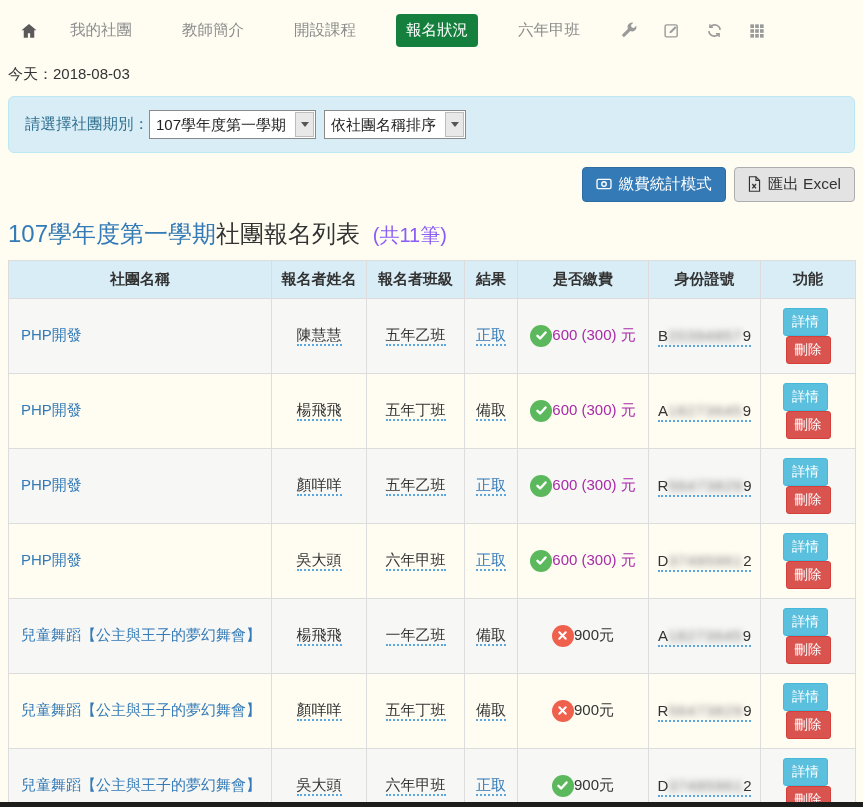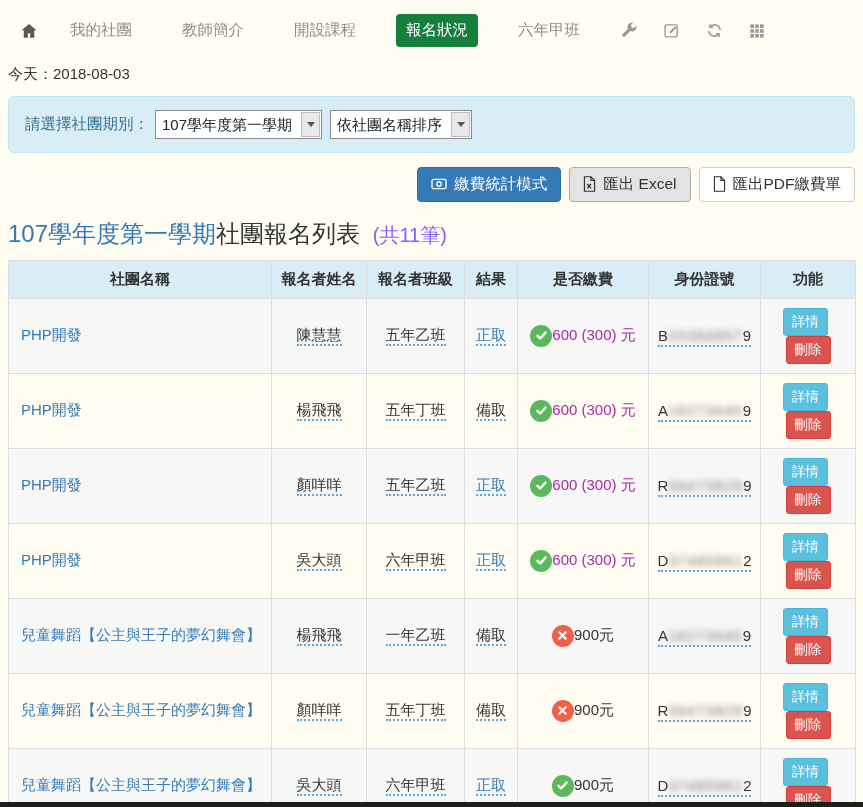--- a/index.html
+++ b/index.html
@@ -23,21 +23,21 @@
   .nav-tool svg, .nav-home svg { display:block; }
 
   
   .today-line { padding:8px 20px 6px 8px; font-size:15px; color:#333; }
 
   
   .filter-panel {
     margin:6px 8px 0 8px; background:#d9edf7; border:1px solid #bce8f1;
     border-radius:6px; padding:13px 16px; display:flex; align-items:center;
   }
-  .filter-label { color:#31708f; font-size:15.5px; margin-right:6px; }
+  .filter-label { color:#31708f; font-size:15.5px; margin-right:0; }
   .select-wrap { position:relative; display:inline-block; margin-right:8px; }
   select {
     -webkit-appearance:none; appearance:none;
     font-family:inherit; font-size:15px; color:#222;
     height:29px; padding:2px 28px 2px 6px; background:#fff;
     border:1px solid #8a8a8a; border-radius:0;
   }
   .select-arrow {
     position:absolute; right:2px; top:2px; bottom:2px; width:19px;
     background:#e8e8e8; border:1px solid #bdbdbd; pointer-events:none;
@@ -177,29 +177,20 @@
   </button>
   <button class="btn btn-excel">
     <span>
       <svg width="13" height="16" viewBox="0 0 18 22" fill="none" stroke="#333" stroke-width="1.6">
           <path d="M2 1h9l5 5v15H2z"></path>
           <path d="M11 1v5h5"></path>
           <path d="M6 11l5 6M11 11l-5 6" stroke-width="1.8"></path>
         </svg>
     </span>
     <span>匯出 Excel</span>
-  </button>
-  <button class="btn btn-pdf">
-    <span>
-      <svg width="13" height="16" viewBox="0 0 18 22" fill="none" stroke="#333" stroke-width="1.6">
-          <path d="M2 1h9l5 5v15H2z"></path>
-          <path d="M11 1v5h5"></path>
-        </svg>
-    </span>
-    <span>匯出PDF繳費單</span>
   </button>
 </div>
 
 <div class="list-title">
   <span class="title-term">107學年度第一學期</span><span class="title-rest">社團報名列表</span>
   <span class="title-count">(共11筆)</span>
 </div>
 
 <table class="reg-table">
   <colgroup>

